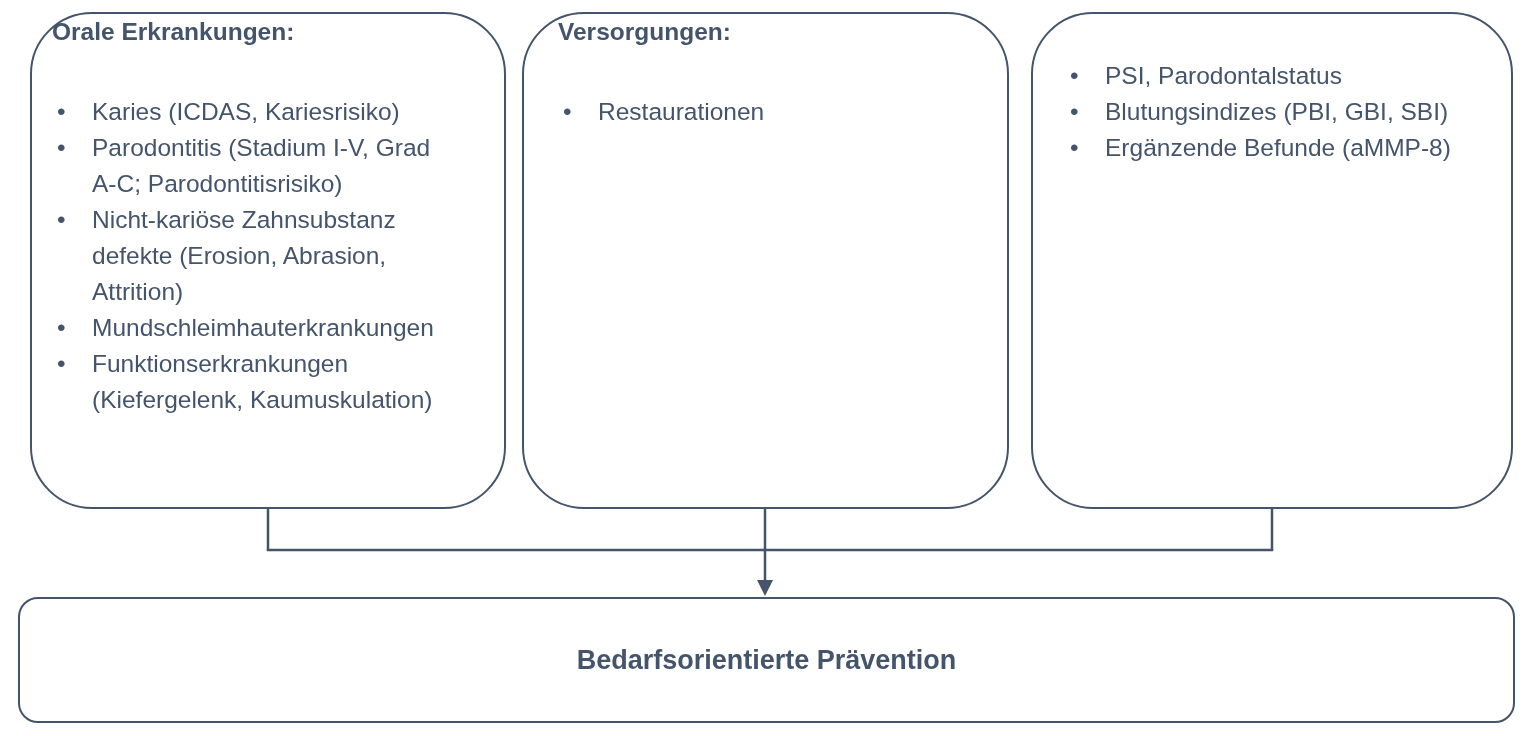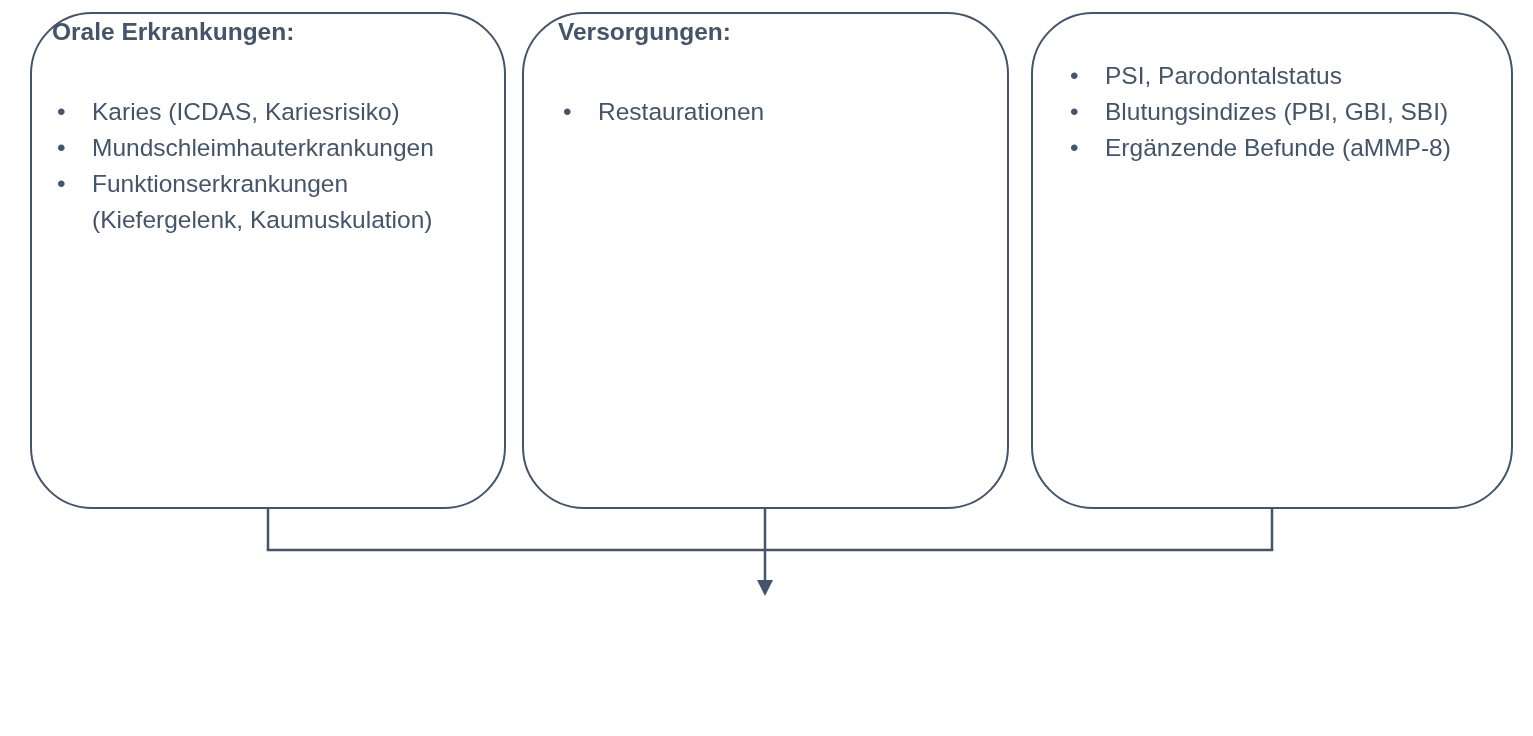--- a/index.html
+++ b/index.html
@@ -104,20 +104,22 @@
       <path d="M765 509 L765 582"></path>
     </g>
     <polygon fill="#44546A" points="765,596 757,580 773,580"></polygon>
   </svg>
 
   <div class="topbox box1">
     <div class="box-content">
       <div class="box-title">Orale Erkrankungen:</div>
       <ul class="bullet-list">
         <li>Karies (ICDAS, Kariesrisiko)</li>
+        <li>Parodontitis (Stadium I-V, Grad A-C; Parodontitisrisiko)</li>
+        <li>Nicht-kariöse Zahnsubstanz defekte (Erosion, Abrasion, Attrition)</li>
         <li>Mundschleimhauterkrankungen</li>
         <li>Funktionserkrankungen (Kiefergelenk, Kaumuskulation)</li>
       </ul>
     </div>
   </div>
 
   <div class="topbox box2">
     <div class="box-content">
       <div class="box-title">Versorgungen:</div>
       <ul class="bullet-list">
@@ -129,14 +131,17 @@
   <div class="topbox box3">
     <div class="box-content">
       <ul class="bullet-list">
         <li>PSI, Parodontalstatus</li>
         <li>Blutungsindizes (PBI, GBI, SBI)</li>
         <li>Ergänzende Befunde (aMMP-8)</li>
       </ul>
     </div>
   </div>
 
+  <div class="resultbox">
+    <div class="result-label">Bedarfsorientierte Prävention</div>
+  </div>
 
 </div>
 
 </body></html>

